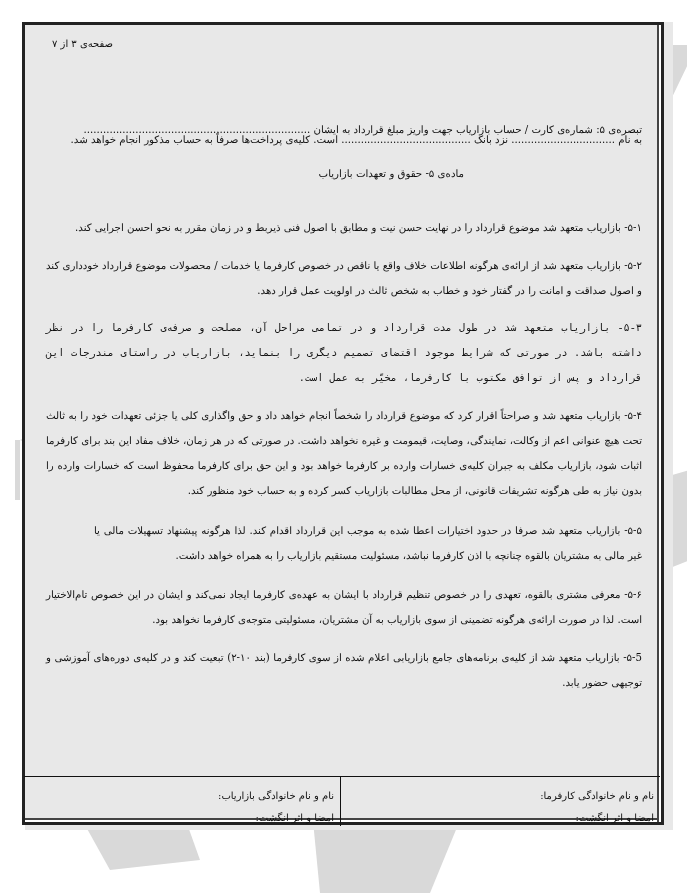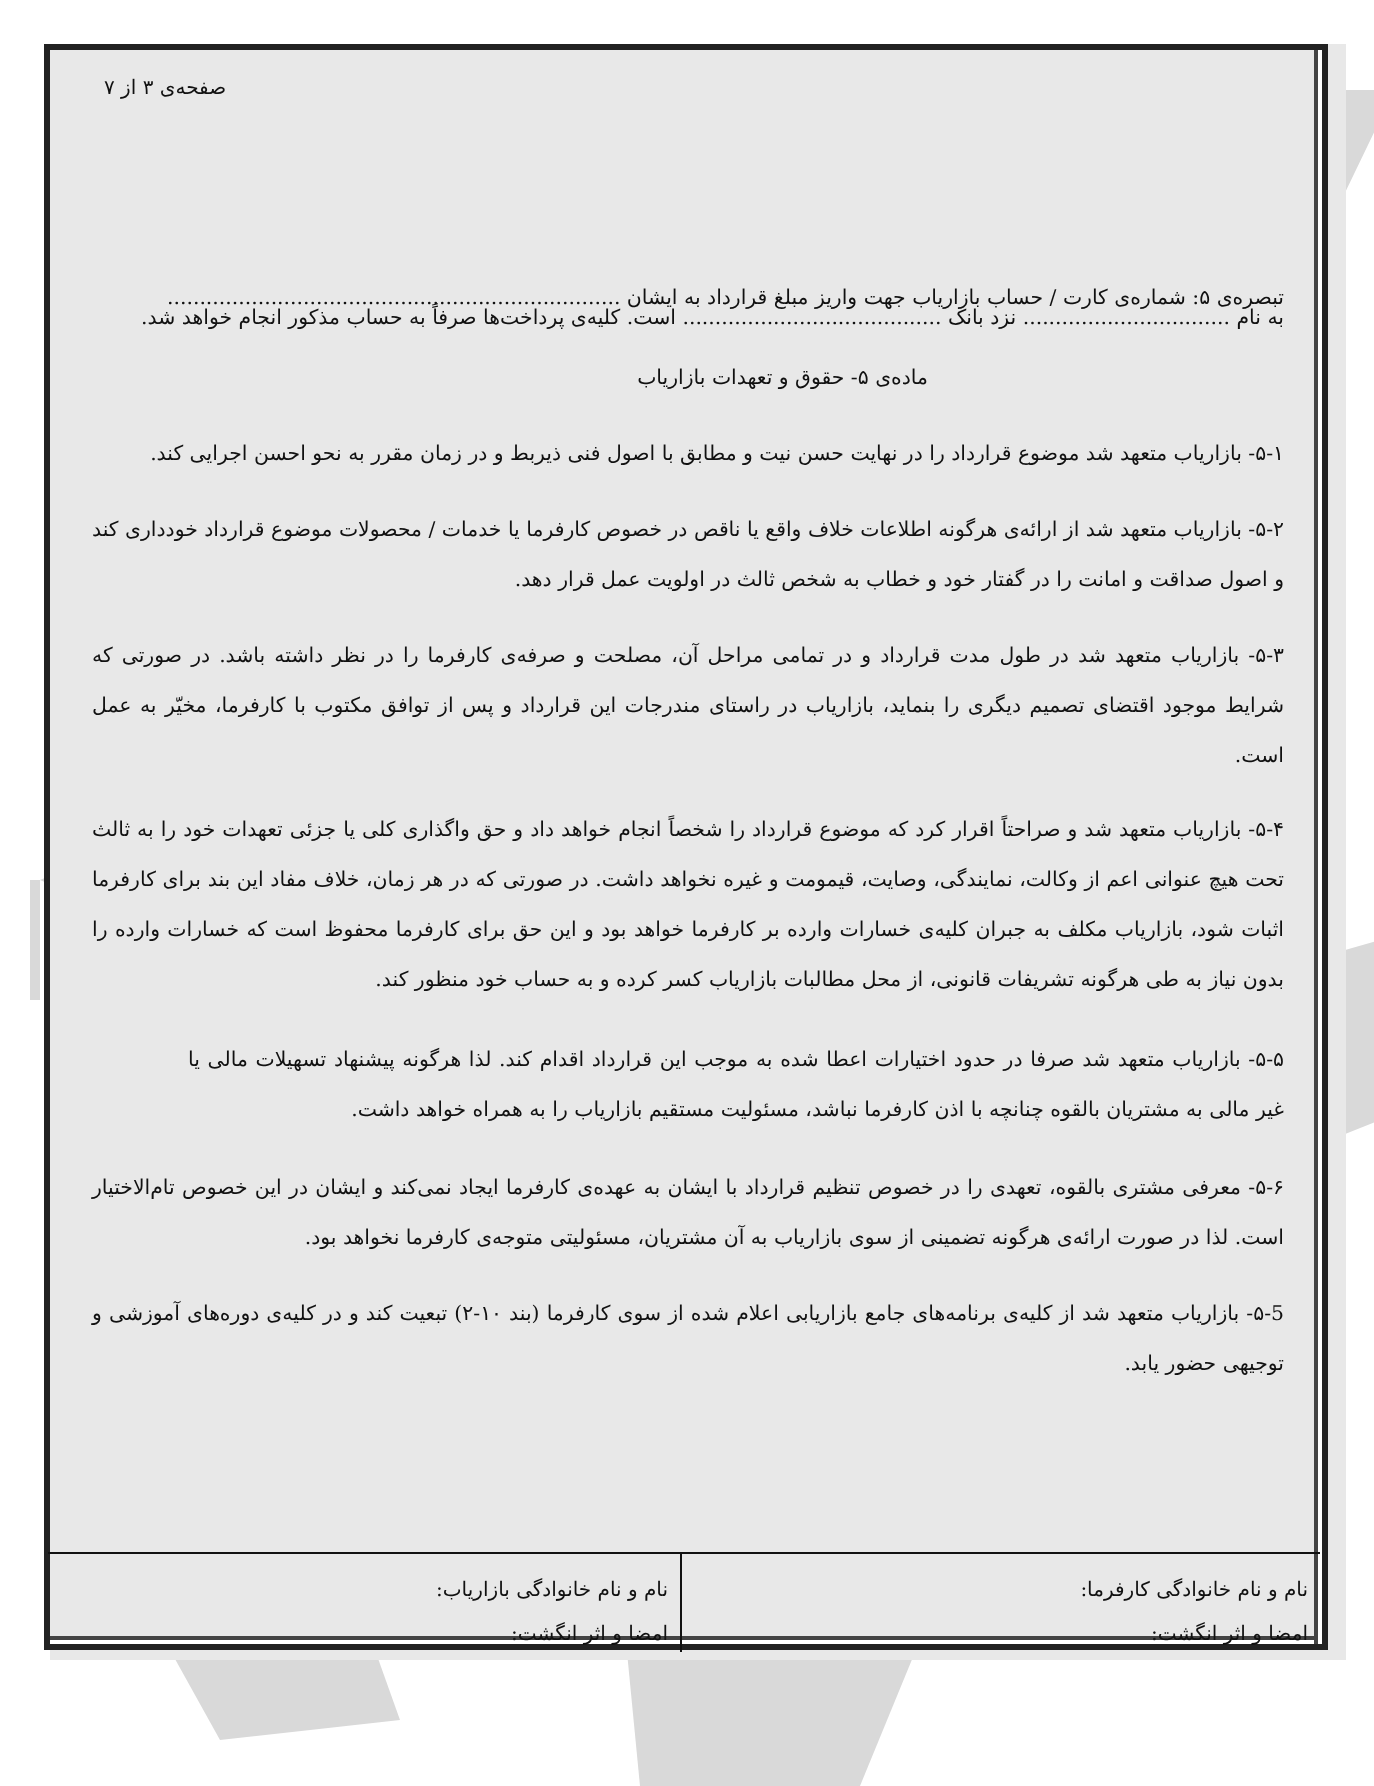--- a/index.html
+++ b/index.html
@@ -14,29 +14,29 @@
       box-sizing: border-box;
     }
     .watermark { position: absolute; left: 0; top: 0; width: 687px; height: 893px; z-index: 0; pointer-events: none; }
     .content { position: absolute; left: 24px; top: 25px; width: 636px; height: 604px; z-index: 2; direction: rtl; color: #111; }
     .page-num { position: absolute; left: 28px; top: 13px; font-size: 10px; direction: rtl; }
     .p { position: absolute; right: 18px; font-size: 10.2px; line-height: 25px; text-align: justify; }
     .p.wide { left: 22px; }
     .note4 { top: 52px; }
     .note5a { top: 92px; }
     .note5b { top: 102px; }
-    .art5title { top: 152px; right: 196px; margin-left: 32px; }
+    .art5title { top: 136px; right: 196px; margin-left: 32px; }
     .c51 { top: 190px; }
     .c52 { top: 228px; }
-    .c53 { top: 291px; }
+    .c53 { top: 291px; font-family: Liberation Mono, monospace; }
     .c54 { top: 378px; }
     .c55 { top: 493px; margin-left: 48px; }
     .c56 { top: 557px; }
     .c57 { top: 620px; }
-    .dots { letter-spacing: 0; margin-top: 20px; }
+    .dots { letter-spacing: 0; }
     .sig-row { position: absolute; left: 0; right: 0; top: 751px; height: 49px; border-top: 1px solid #111; display: flex; direction: rtl; }
     .sig-cell { box-sizing: border-box; padding: 8px 6px 0 0; font-size: 10px; line-height: 22px; }
     .sig-cell.right { width: 320px; border-left: 1px solid #111; }
     .sig-cell.left { flex: 1; }
   </style>
 </head>
 <body>
 
 <svg class="watermark" viewBox="0 0 687 893" xmlns="http://www.w3.org/2000/svg">
 

